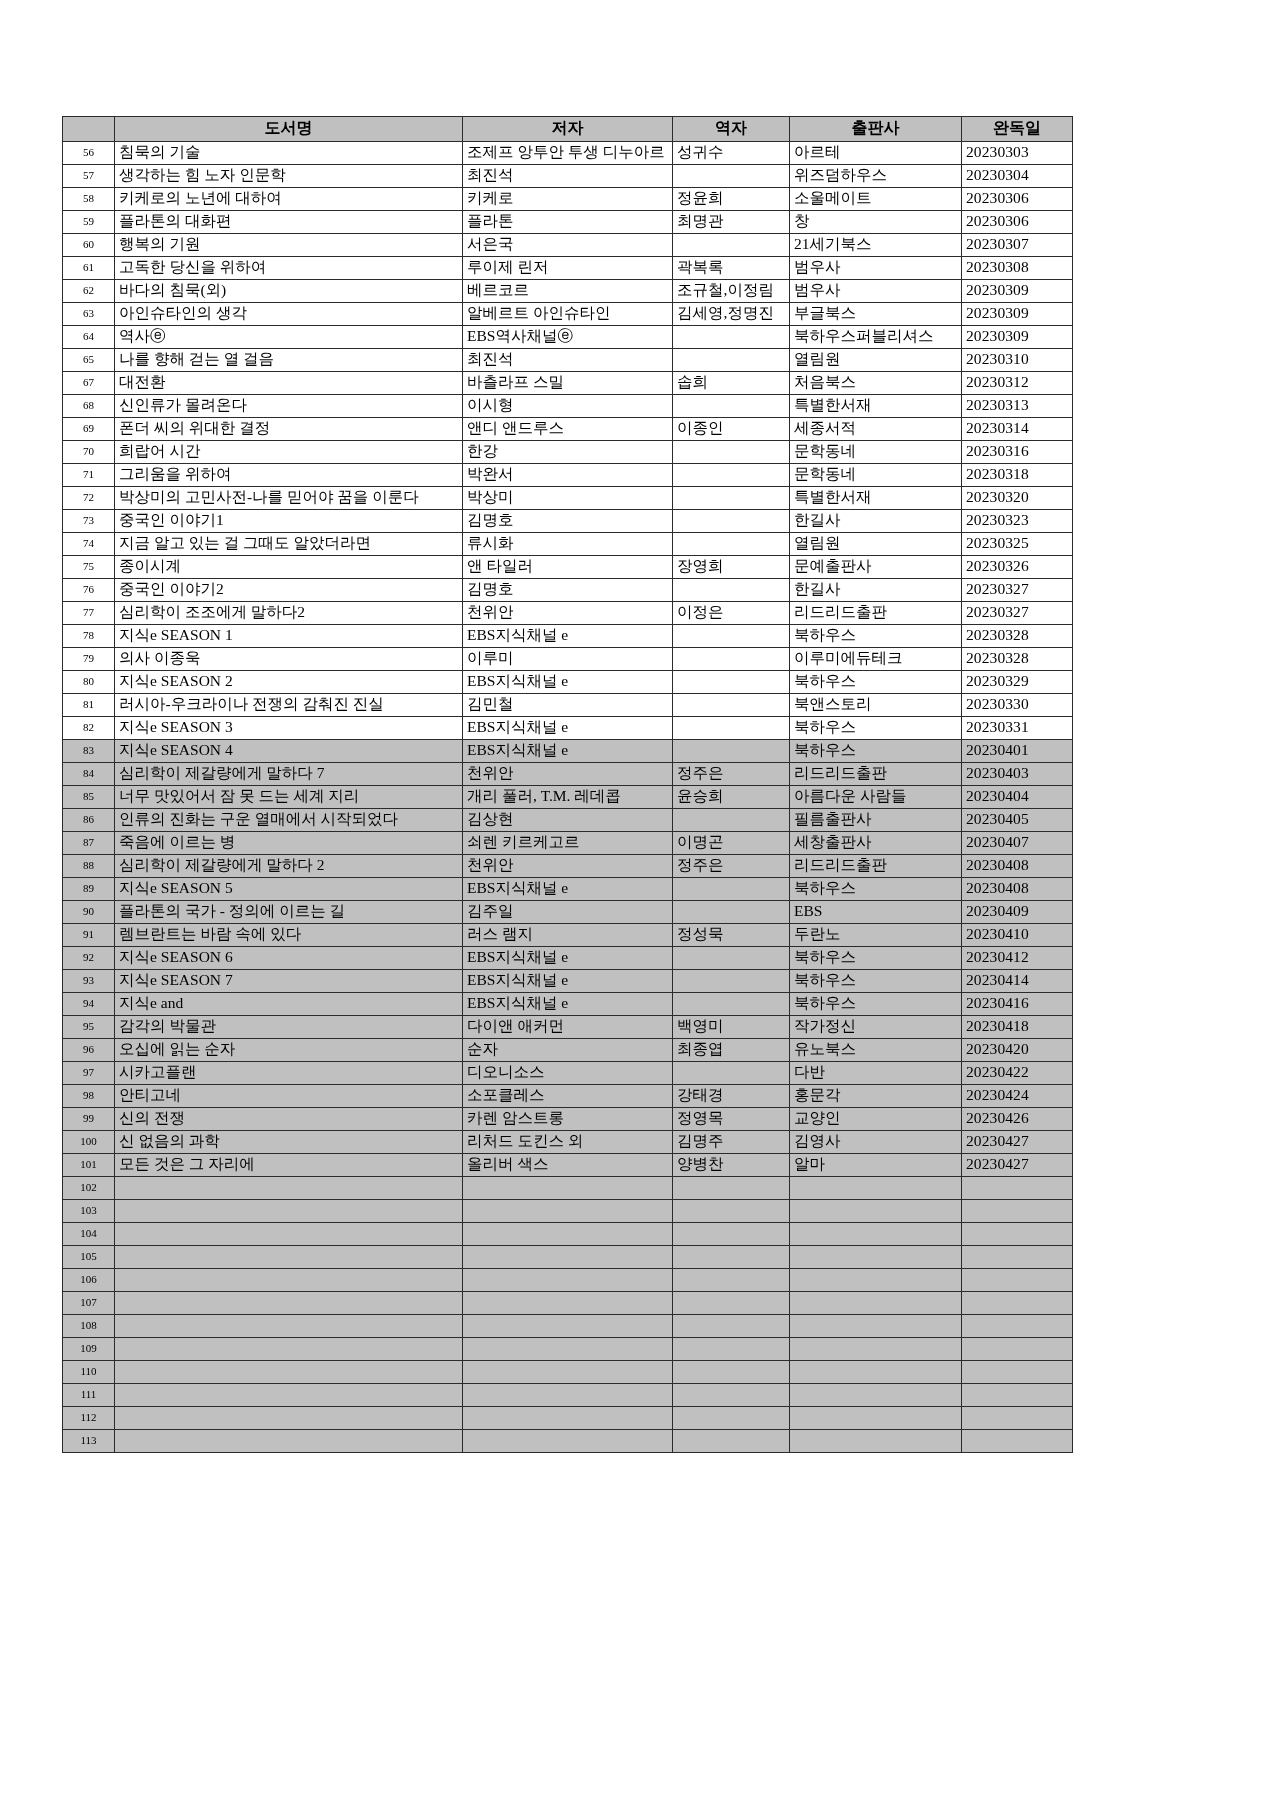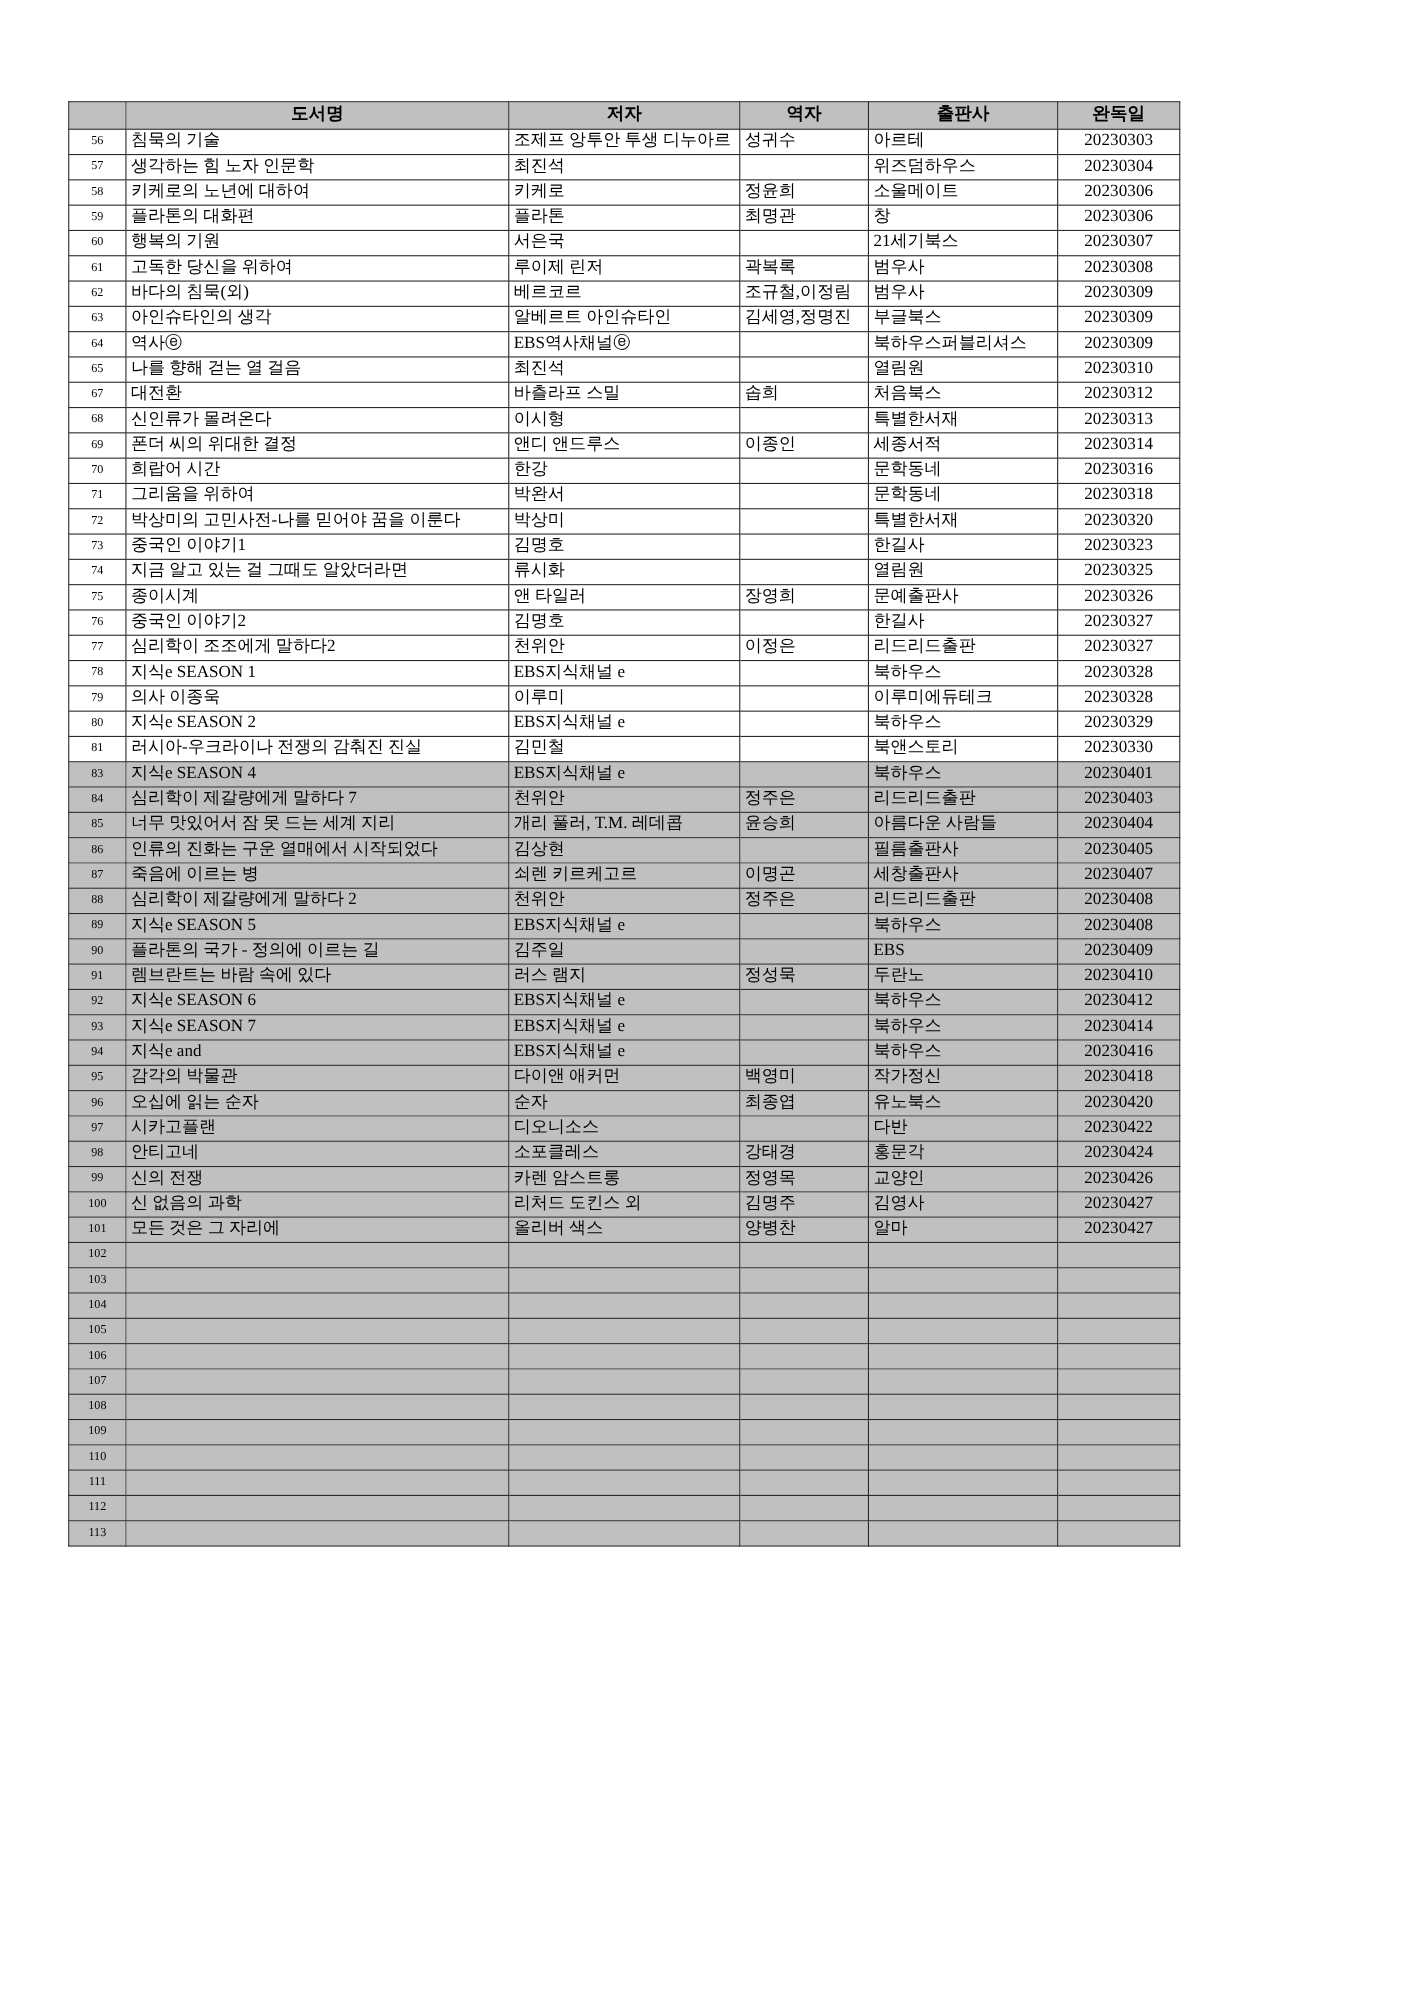--- a/index.html
+++ b/index.html
@@ -14,21 +14,21 @@
     font-family: "Liberation Serif", "DejaVu Serif", serif;
     color: #000000;
     overflow: hidden;
   }
 
   #page {
     position: relative;
     width: 1280px;
     height: 1810px;
     box-sizing: border-box;
-    padding: 92px 0 0 62px;
+    padding: 116px 0 0 62px;
   }
 
   table.book-table {
     border-collapse: collapse;
     table-layout: fixed;
     width: 1010px;
     font-size: 15.5px;
     line-height: 1.05;
   }
 
@@ -62,21 +62,21 @@
     background: #c0c0c0;
   }
 
   td.idx {
     text-align: center;
     font-size: 11px;
     padding: 1px 2px;
   }
 
   td.date {
-    text-align: center;
+    text-align: left;
     letter-spacing: 0.1px;
     font-family: Liberation Serif, serif;
   }
 
   tr.shaded td {
     background: #c0c0c0;
   }
 
   tr.empty td {
     height: 23px;
@@ -299,20 +299,28 @@
           <td class="date">20230329</td>
         </tr>
         <tr class="">
           <td class="idx">81</td>
           <td class="title">러시아-우크라이나 전쟁의 감춰진 진실</td>
           <td class="author">김민철</td>
           <td class="trans"></td>
           <td class="pub">북앤스토리</td>
           <td class="date">20230330</td>
         </tr>
+        <tr class="">
+          <td class="idx">82</td>
+          <td class="title">지식e SEASON 3</td>
+          <td class="author">EBS지식채널 e</td>
+          <td class="trans"></td>
+          <td class="pub">북하우스</td>
+          <td class="date">20230331</td>
+        </tr>
         <tr class="shaded ">
           <td class="idx">83</td>
           <td class="title">지식e SEASON 4</td>
           <td class="author">EBS지식채널 e</td>
           <td class="trans"></td>
           <td class="pub">북하우스</td>
           <td class="date">20230401</td>
         </tr>
         <tr class="shaded ">
           <td class="idx">84</td>

